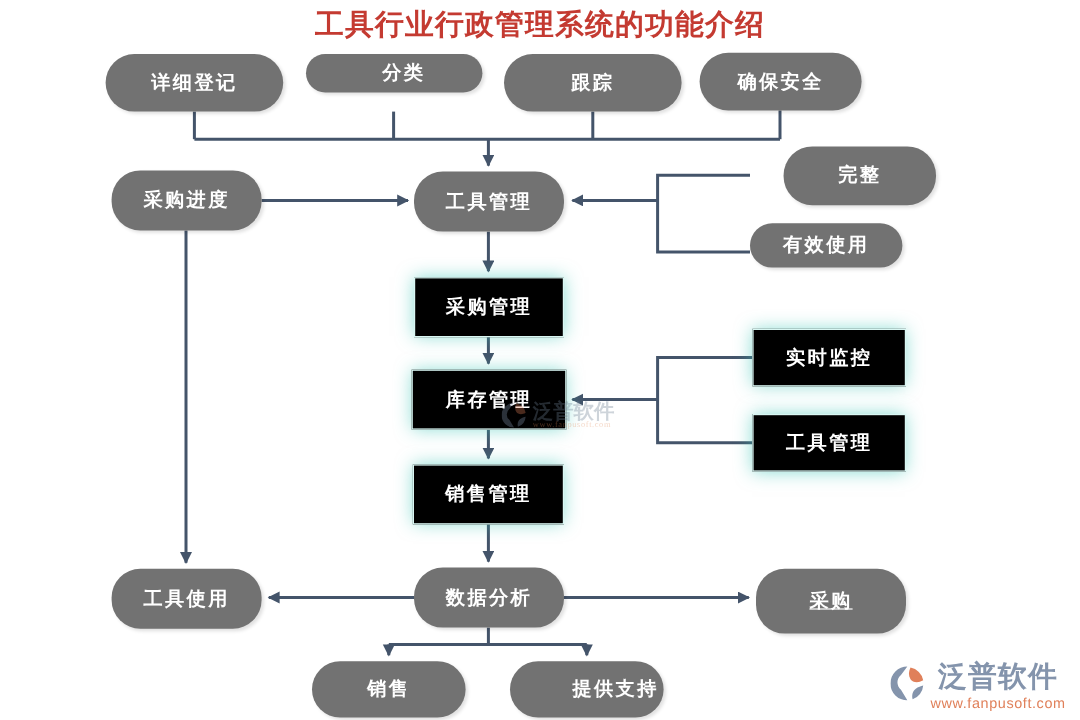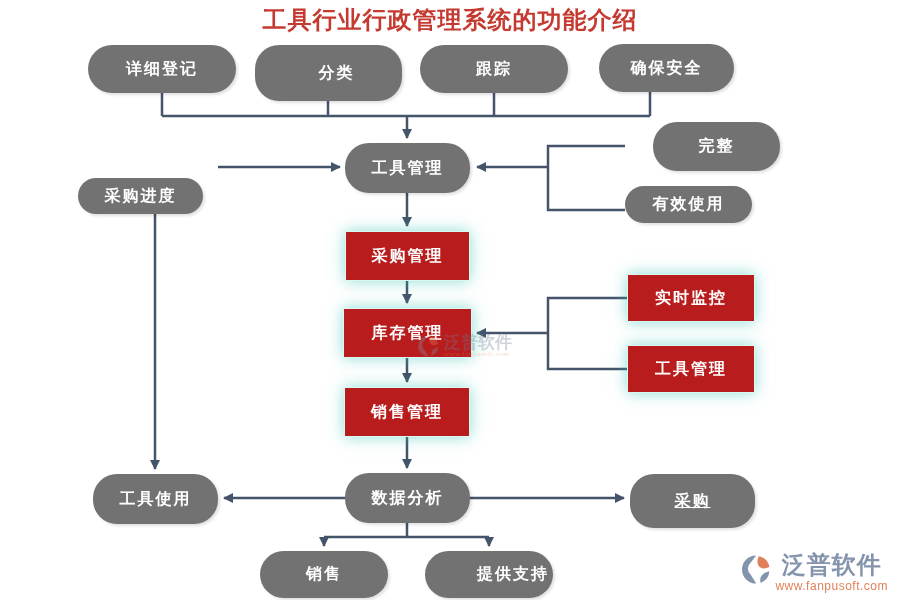--- a/index.html
+++ b/index.html
@@ -15,21 +15,21 @@
     position:absolute;display:flex;align-items:center;justify-content:center;
     color:#ffffff;font-size:16px;font-weight:bold;letter-spacing:2px;
     box-sizing:border-box;text-align:center;
   }
   .gray{
     background:#727272;
     box-shadow:2px 2px 3px rgba(0,0,0,0.12);
     border-radius:24px;
   }
   .teal{
-    background:#b91c1c;
+    background:#000000;
     border:1px solid #d9f7f3;
     box-shadow:0 0 14px rgba(46,193,176,0.55);
   }
   #connectors{position:absolute;left:0;top:0;width:900px;height:600px;}
   #watermark{
     position:absolute;left:418px;top:334px;display:flex;align-items:center;gap:4px;
     opacity:0.33;filter:blur(0.4px);pointer-events:none;
   }
   #watermark .wm-text{display:flex;flex-direction:column;line-height:1;}
   #watermark .wm-name{font-size:17px;font-weight:bold;color:#6d7f92;}
@@ -82,25 +82,25 @@
       <path d="M407,523 V537"></path>
       <path d="M324,537 H489"></path>
       <path d="M324,537 V546" marker-end="url(#ah)"></path>
       <path d="M489,537 V546" marker-end="url(#ah)"></path>
     </g>
   </svg>
 
   <div id="title">工具行业行政管理系统的功能介绍</div>
 
   <div class="node gray" style="left:88px;top:45px;width:148px;height:48px;">详细登记</div>
-  <div class="node gray" style="left:255px;top:45px;width:147px;height:56px;padding-left:16px;">分类</div>
+  <div class="node gray" style="left:255px;top:45px;width:147px;height:32px;padding-left:16px;">分类</div>
   <div class="node gray" style="left:420px;top:45px;width:148px;height:48px;">跟踪</div>
-  <div class="node gray" style="left:583px;top:44px;width:135px;height:48px;margin-left:16px;">确保安全</div>
+  <div class="node gray" style="left:583px;top:44px;width:135px;height:48px;">确保安全</div>
 
-  <div class="node gray" style="left:78px;top:142px;width:125px;height:36px;margin-top:36px;">采购进度</div>
+  <div class="node gray" style="left:93px;top:142px;width:125px;height:50px;">采购进度</div>
   <div class="node gray" style="left:345px;top:143px;width:125px;height:50px;">工具管理</div>
   <div class="node gray" style="left:625px;top:122px;width:127px;height:49px;margin-left:28px;">完整</div>
   <div class="node gray" style="left:625px;top:186px;width:127px;height:37px;">有效使用</div>
 
   <div class="node teal" style="left:345px;top:231px;width:125px;height:50px;">采购管理</div>
   <div class="node teal" style="left:343px;top:308px;width:129px;height:50px;">库存管理</div>
   <div class="node teal" style="left:627px;top:274px;width:128px;height:48px;">实时监控</div>
   <div class="node teal" style="left:627px;top:345px;width:128px;height:48px;">工具管理</div>
   <div class="node teal" style="left:344px;top:387px;width:126px;height:50px;">销售管理</div>
 

